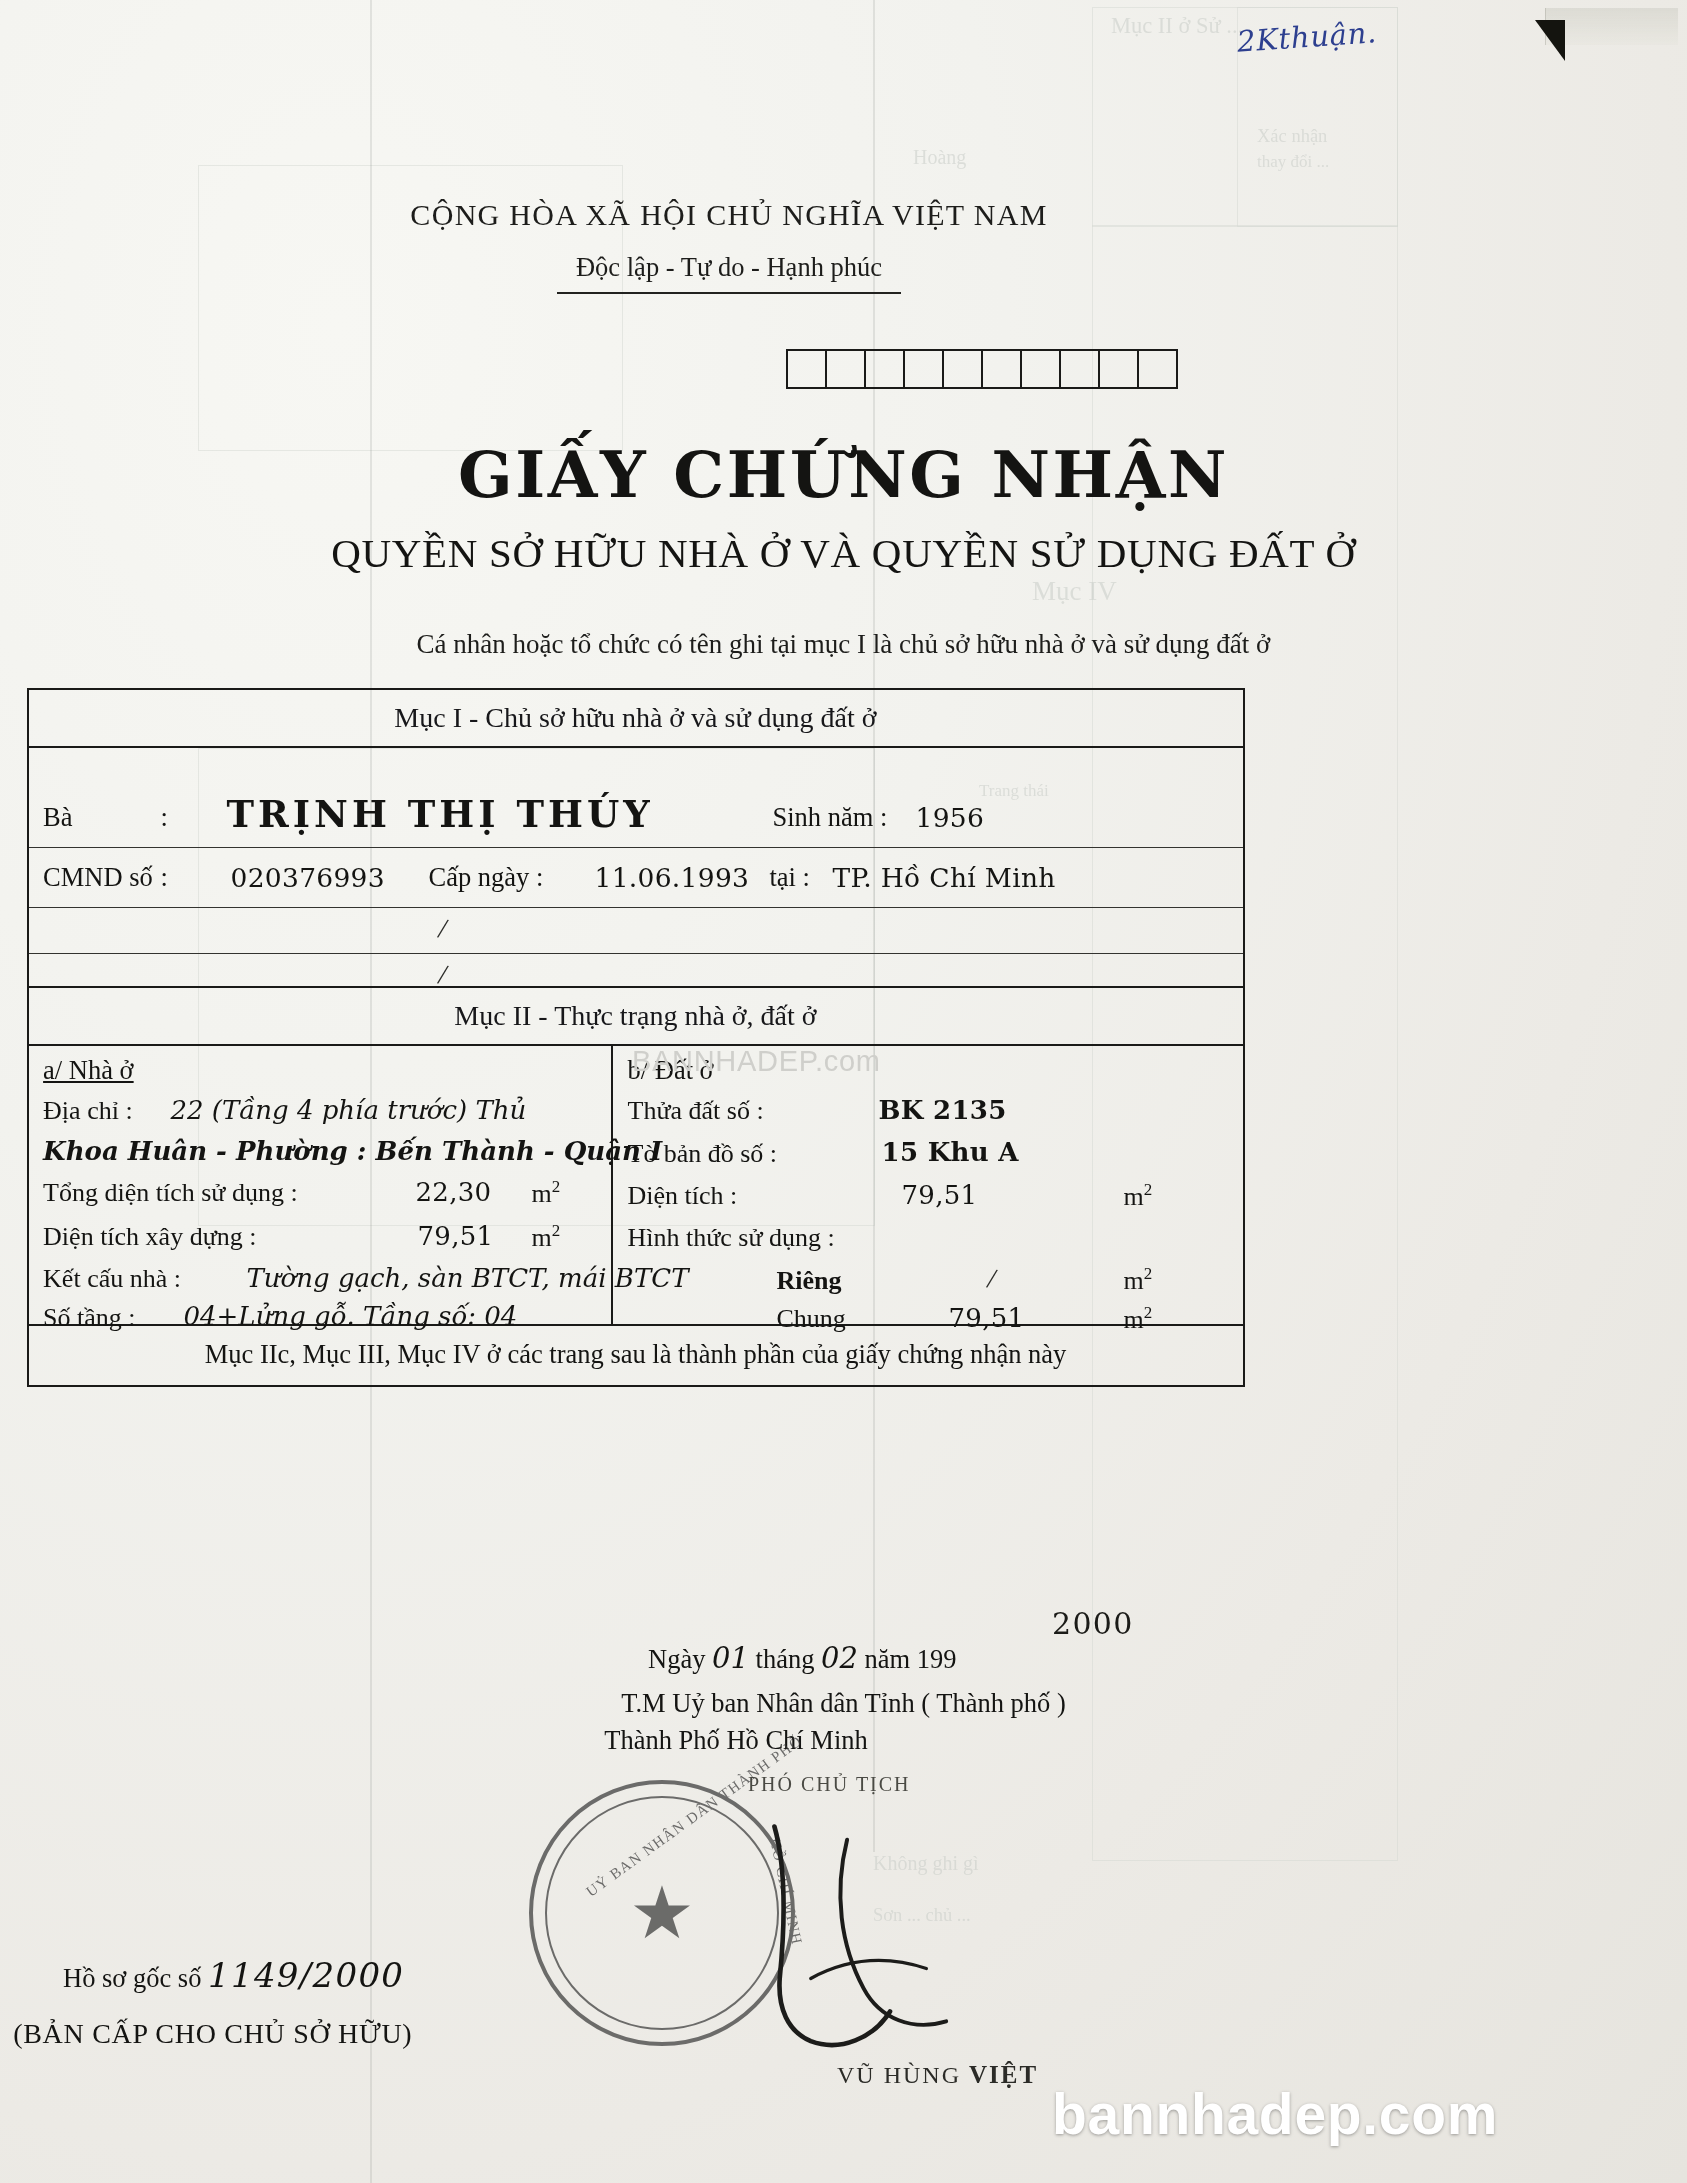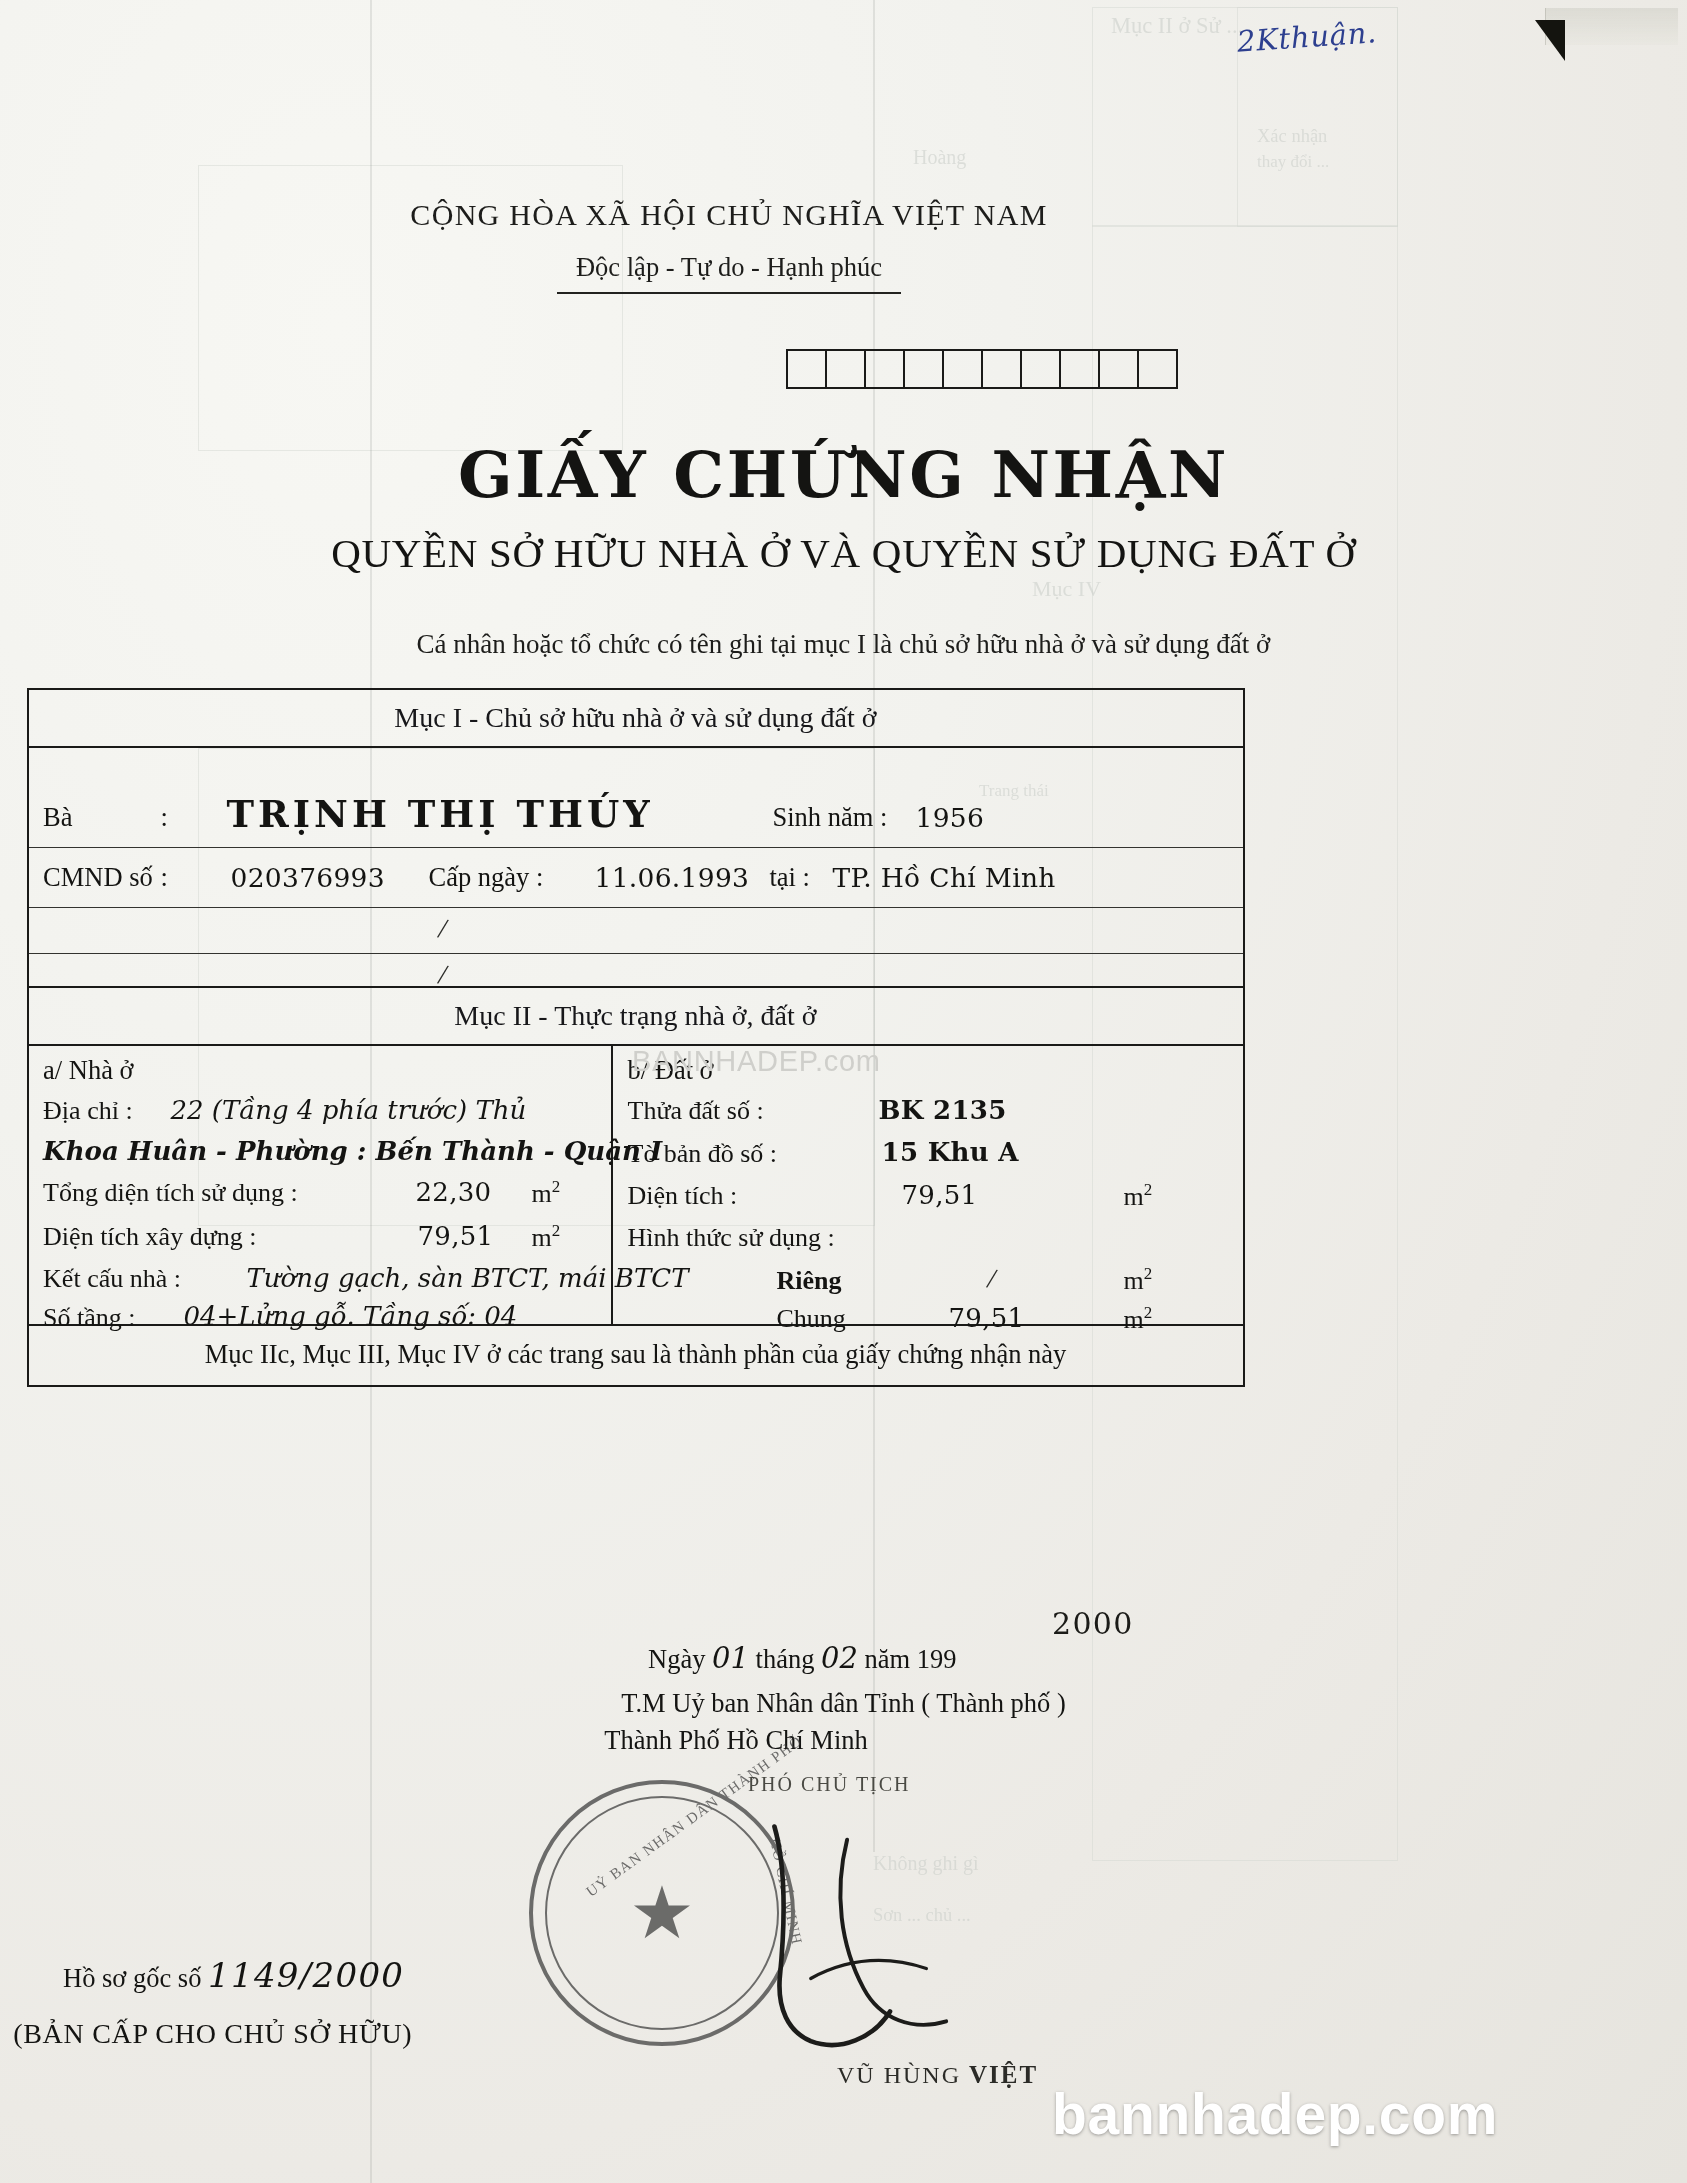--- a/index.html
+++ b/index.html
@@ -397,21 +397,21 @@
   <div class="bleed-box" style="top:165px;left:198px;width:423px;height:284px;"></div>
 
   <div class="faint-scan-line" style="top:0;left:370px;width:2px;height:2183px;"></div>
   <div class="faint-scan-line" style="top:0;left:873px;width:2px;height:1852px;"></div>
 
   <div id="bleed-layer">
     <span class="bleed" style="left:1111px;top:13.2px;font-size:22.5px;">Mục II ở Sử ...</span>
     <span class="bleed" style="left:1257px;top:126px;font-size:18.5px;">Xác nhận</span>
     <span class="bleed" style="left:1257px;top:152px;font-size:17px;">thay đổi ...</span>
     <span class="bleed" style="left:913px;top:146px;font-size:20px;">Hoàng</span>
-    <span class="bleed" style="left:1032px;top:576px;font-size:22px;">Mục IV</span>
+    <span class="bleed" style="left:1032px;top:576px;font-size:27px;">Mục IV</span>
     <span class="bleed" style="left:979px;top:781px;font-size:17px;">Trang thái</span>
     <span class="bleed" style="left:873px;top:1852px;font-size:20px;">Không ghi gì</span>
     <span class="bleed" style="left:873px;top:1905px;font-size:18.5px;">Sơn ... chủ ...</span>
   </div>
 
   <div id="tape-strip"></div>
   <div id="corner-mark"></div>
   <div id="top-handwriting">2Kthuận.</div>
 
   <div id="header">
@@ -462,21 +462,21 @@
       <span class="slash-mark" style="left:410px;top:164px;">/</span>
       <div class="s1-line" style="top:205px;"></div>
       <span class="slash-mark" style="left:410px;top:210px;">/</span>
     </div>
 
     <div class="band-title row-sep">Mục II - Thực trạng nhà ở, đất ở</div>
 
     <div id="section2" class="row-sep">
       <div id="s2-divider"></div>
 
-      <span class="s2-head" style="left:14.6px;top:9.3px;">a/ Nhà ở</span>
+      <span class="s2-head" style="left:14.6px;top:9.3px;text-decoration:underline;">a/ Nhà ở</span>
 
       <span class="s2-line" style="left:14.6px;top:50px;">Địa chỉ :</span>
       <span class="s2-line hand" style="left:142px;top:49px;">22 (Tầng 4 phía trước) Thủ</span>
       <span class="s2-line hand" style="left:14.6px;top:90px;font-weight:bold;">Khoa Huân - Phường : Bến Thành - Quận I</span>
 
       <span class="s2-line" style="left:14.6px;top:132px;">Tổng diện tích sử dụng :</span>
       <span class="s2-line fill" style="left:387px;top:131px;">22,30</span>
       <span class="s2-line" style="left:503px;top:131px;"><span>m</span><span class="sup2">2</span></span>
 
       <span class="s2-line" style="left:14.6px;top:176px;">Diện tích xây dựng :</span>

